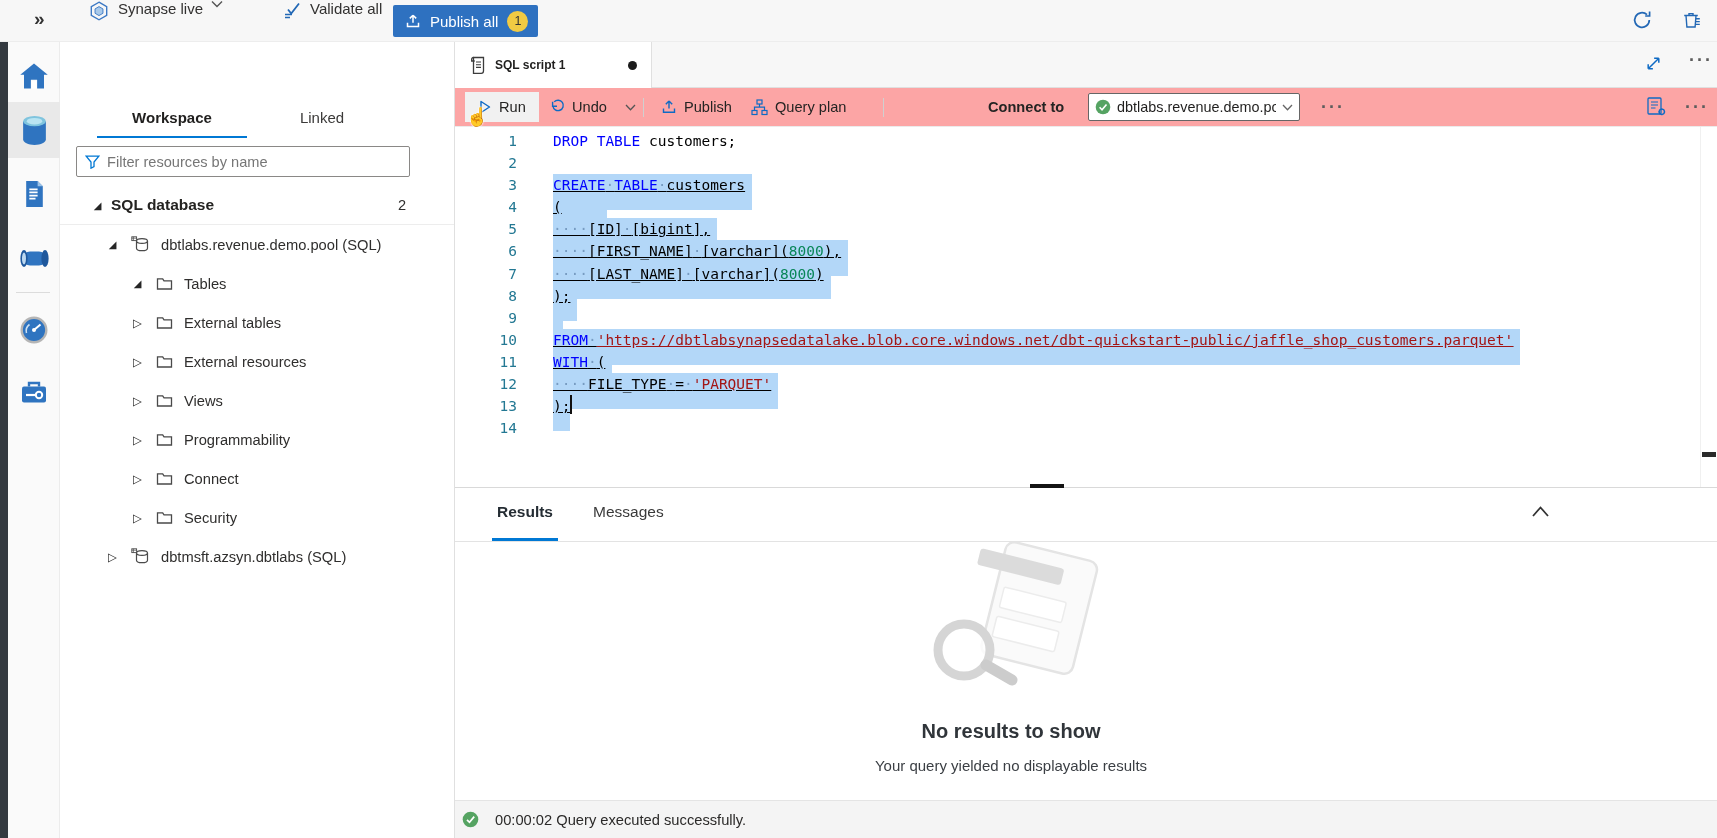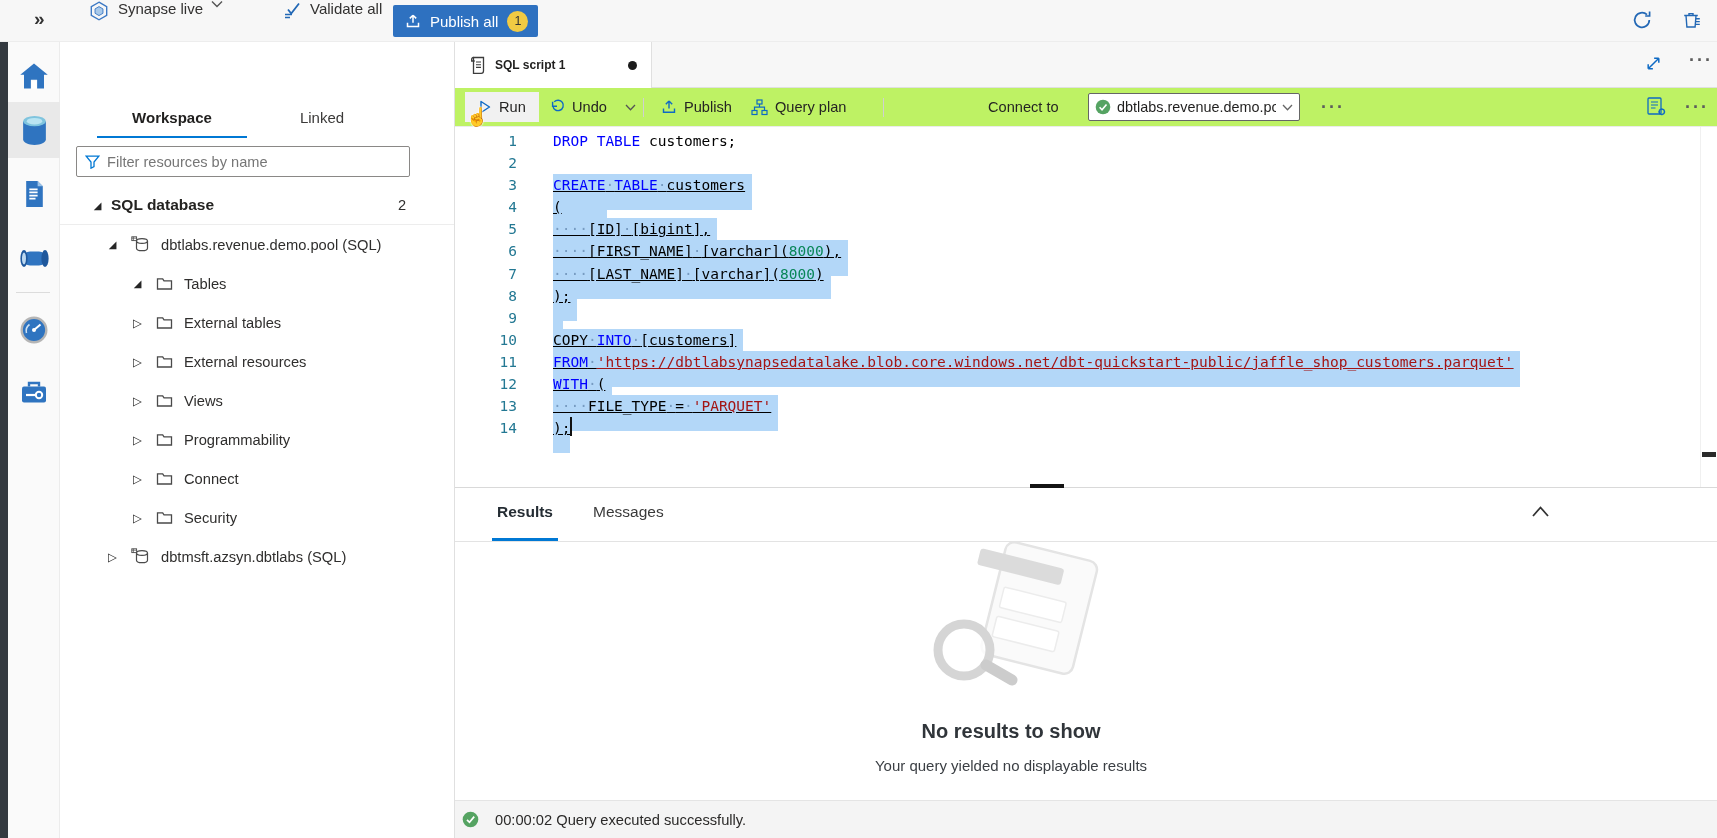--- a/index.html
+++ b/index.html
@@ -65,26 +65,26 @@
   .main{position:absolute; left:455px; top:42px; right:0; bottom:0; background:#fff;}
 
   .tabbar{position:absolute; left:0; top:0; right:0; height:46px; background:#f7f7f7; border-bottom:1px solid #e0e0e0;}
   .doc-tab{position:absolute; left:0; top:0; width:197px; height:46px; background:#fff;
            border-right:1px solid #e0e0e0; display:flex; align-items:center; padding:0 14px; gap:9px; cursor:pointer;}
   .doc-tab .ttl{font-size:12px; font-weight:600; color:#201f1e; white-space:nowrap;}
   .dirty-dot{width:9px; height:9px; border-radius:50%; background:#1b1b1b; margin-left:auto;}
   .tabbar-icon{position:absolute; top:13px; width:20px; height:20px; cursor:pointer;}
   .dots{color:#5c5c5c; font-size:18px; letter-spacing:2px; font-weight:bold; cursor:pointer; line-height:20px;}
 
-  .toolbar{position:absolute; left:0; top:46px; right:0; height:39px; background:#bef264;
+  .toolbar{position:absolute; left:0; top:46px; right:0; height:39px; background:#fca5a5;
            border-bottom:1px solid #ebebeb; font-size:14.6px; color:#252423;}
   .tool{position:absolute; top:0; height:38px; display:flex; align-items:center; gap:7px; cursor:pointer; padding:0 4px;}
   .tool-run{left:10px; top:4px; height:30px; background:#f1f1f1; padding:0 13px;}
   .tb-divider{position:absolute; top:10px; width:1px; height:19px; background:#d0d0d0;}
-  .connect-label{position:absolute; left:533px; top:0; height:38px; display:flex; align-items:center; font-weight:400;}
+  .connect-label{position:absolute; left:533px; top:0; height:38px; display:flex; align-items:center; font-weight:700;}
   .pool-select{position:absolute; left:633px; top:5px; width:212px; height:28px; border:1px solid #666;
                border-radius:2px; background:#fff; display:flex; align-items:center; padding:0 6px; gap:6px; cursor:pointer;}
   .pool-select .pname{font-size:14.4px; color:#201f1e; white-space:nowrap; overflow:hidden; flex:1;}
 
   
   .editor{position:absolute; left:0; top:85px; right:0; height:361px; background:#fff; overflow:hidden;}
   .gutter{position:absolute; left:0; top:3px; width:62px; text-align:right;}
   .gnum{height:22.1px; line-height:22.1px; font:14.5px/22.1px "DejaVu Sans Mono",monospace; color:var(--linenum);}
   .codearea{position:absolute; left:98px; top:3px; right:20px;}
   .line{height:22.1px; line-height:22.1px; white-space:pre; font:14.5px/22.1px "DejaVu Sans Mono",monospace; color:#000;}
@@ -458,21 +458,20 @@
       <div class="codearea" id="code">
           <div class="line"><span class="tk-k">DROP</span><span class="tk-p"> </span><span class="tk-k">TABLE</span><span class="tk-p"> </span><span class="tk-p">customers;</span></div>
           <div class="line"></div>
           <div class="line"><span class="sel" style="padding-right:7px"><span class="tk-k">CREATE</span><span class="tk-w">·</span><span class="tk-k">TABLE</span><span class="tk-w">·</span><span class="tk-p">customers</span></span></div>
           <div class="line"><span class="sel" style="padding-right:45px"><span class="tk-p">(</span></span></div>
           <div class="line"><span class="sel" style="padding-right:7px"><span class="tk-w">····</span><span class="tk-p">[ID]</span><span class="tk-w">·</span><span class="tk-p">[bigint],</span></span></div>
           <div class="line"><span class="sel" style="padding-right:7px"><span class="tk-w">····</span><span class="tk-p">[FIRST_NAME]</span><span class="tk-w">·</span><span class="tk-p">[varchar](</span><span class="tk-n">8000</span><span class="tk-p">),</span></span></div>
           <div class="line"><span class="sel" style="padding-right:7px"><span class="tk-w">····</span><span class="tk-p">[LAST_NAME]</span><span class="tk-w">·</span><span class="tk-p">[varchar](</span><span class="tk-n">8000</span><span class="tk-p">)</span></span></div>
           <div class="line"><span class="sel" style="padding-right:7px"><span class="tk-p">);</span></span></div>
           <div class="line"><span class="sel" style="padding-right:10px"></span></div>
-          <div class="line"><span class="sel" style="padding-right:7px"><span class="tk-p">COPY</span><span class="tk-w">·</span><span class="tk-k">INTO</span><span class="tk-w">·</span><span class="tk-p">[customers]</span></span></div>
           <div class="line"><span class="sel" style="padding-right:7px"><span class="tk-k">FROM</span><span class="tk-w">·</span><span class="tk-u">'https://dbtlabsynapsedatalake.blob.core.windows.net/dbt-quickstart-public/jaffle_shop_customers.parquet'</span></span></div>
           <div class="line"><span class="sel" style="padding-right:7px"><span class="tk-k">WITH</span><span class="tk-w">·</span><span class="tk-p">(</span></span></div>
           <div class="line"><span class="sel" style="padding-right:7px"><span class="tk-w">····</span><span class="tk-p">FILE_TYPE</span><span class="tk-w">·</span><span class="tk-p">=</span><span class="tk-w">·</span><span class="tk-s">'PARQUET'</span></span></div>
           <div class="line"><span class="sel" style="padding-right:0px"><span class="tk-p">);</span></span><span class="ccursor"></span></div>
         </div>
       <div class="editor-sbtrack"></div>
       <div class="editor-sbmark"></div>
     </div>
 
     <div class="splitter"></div>

